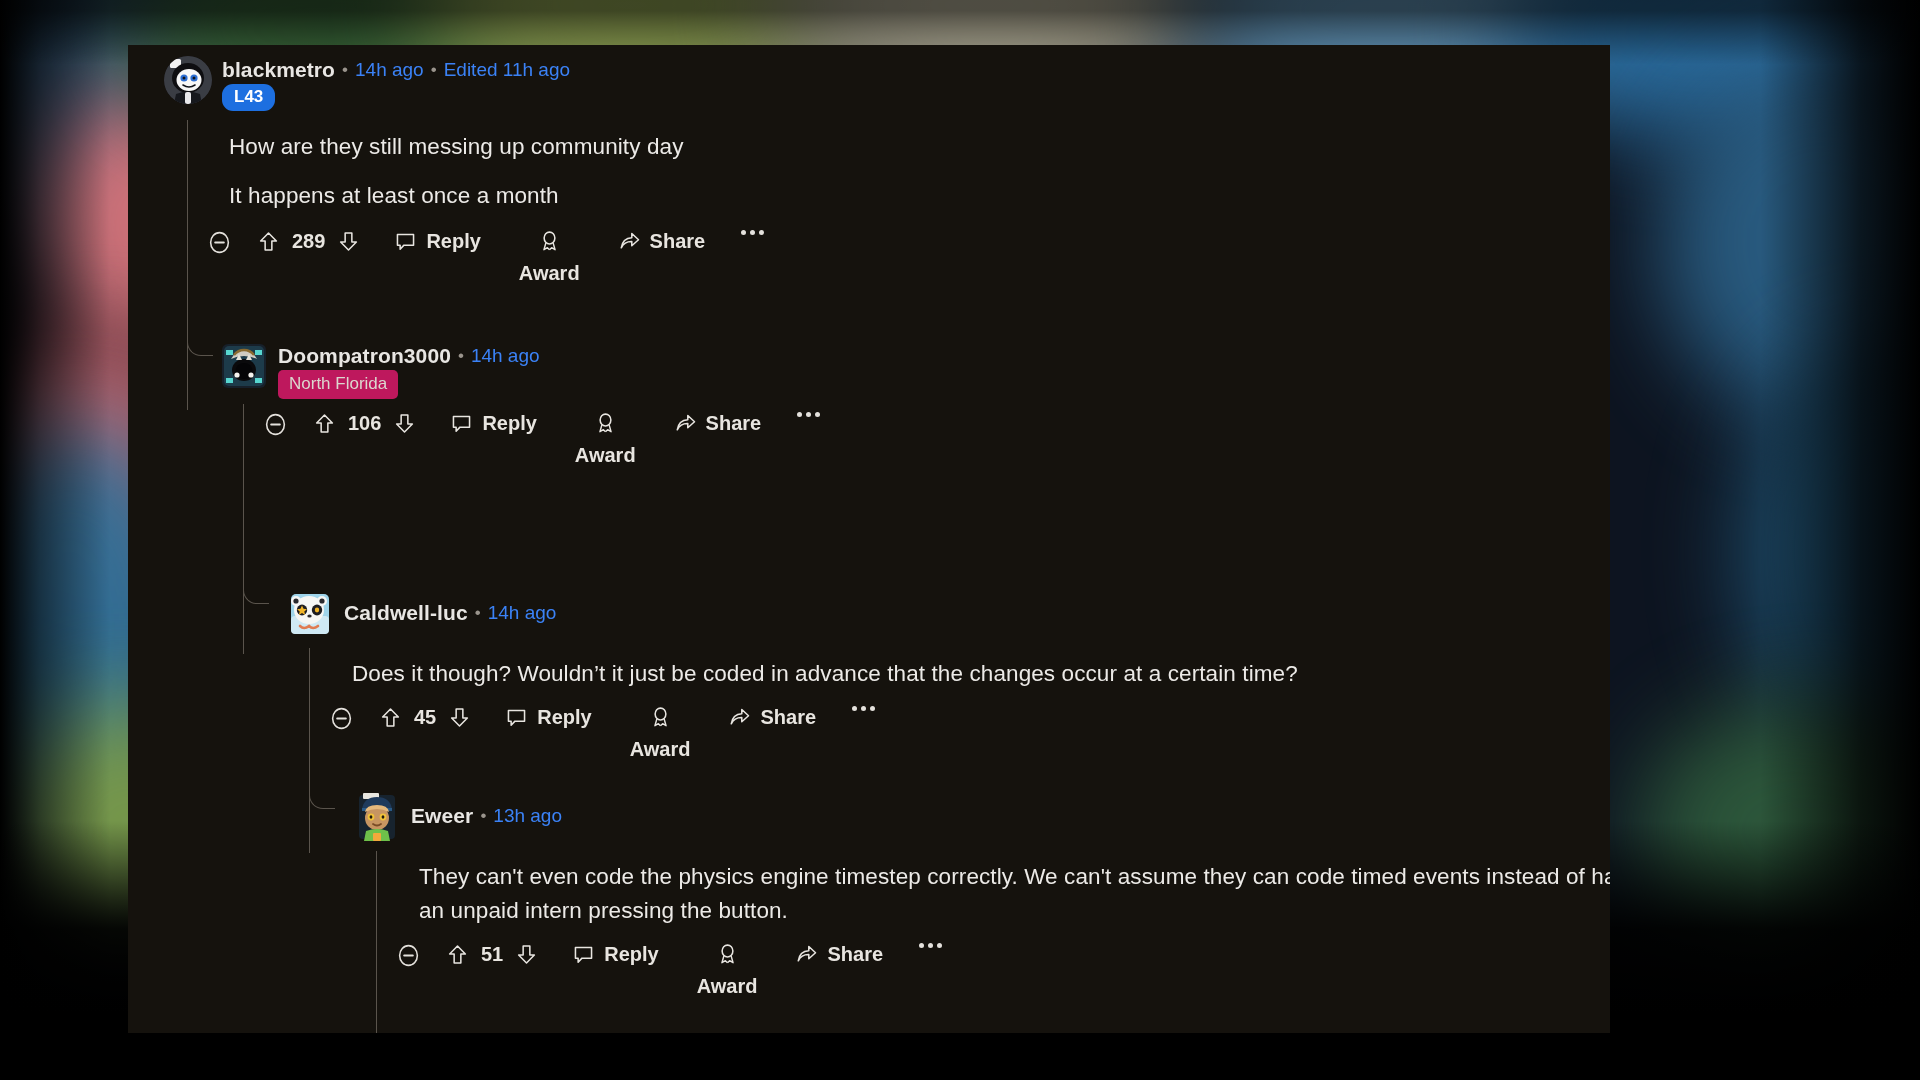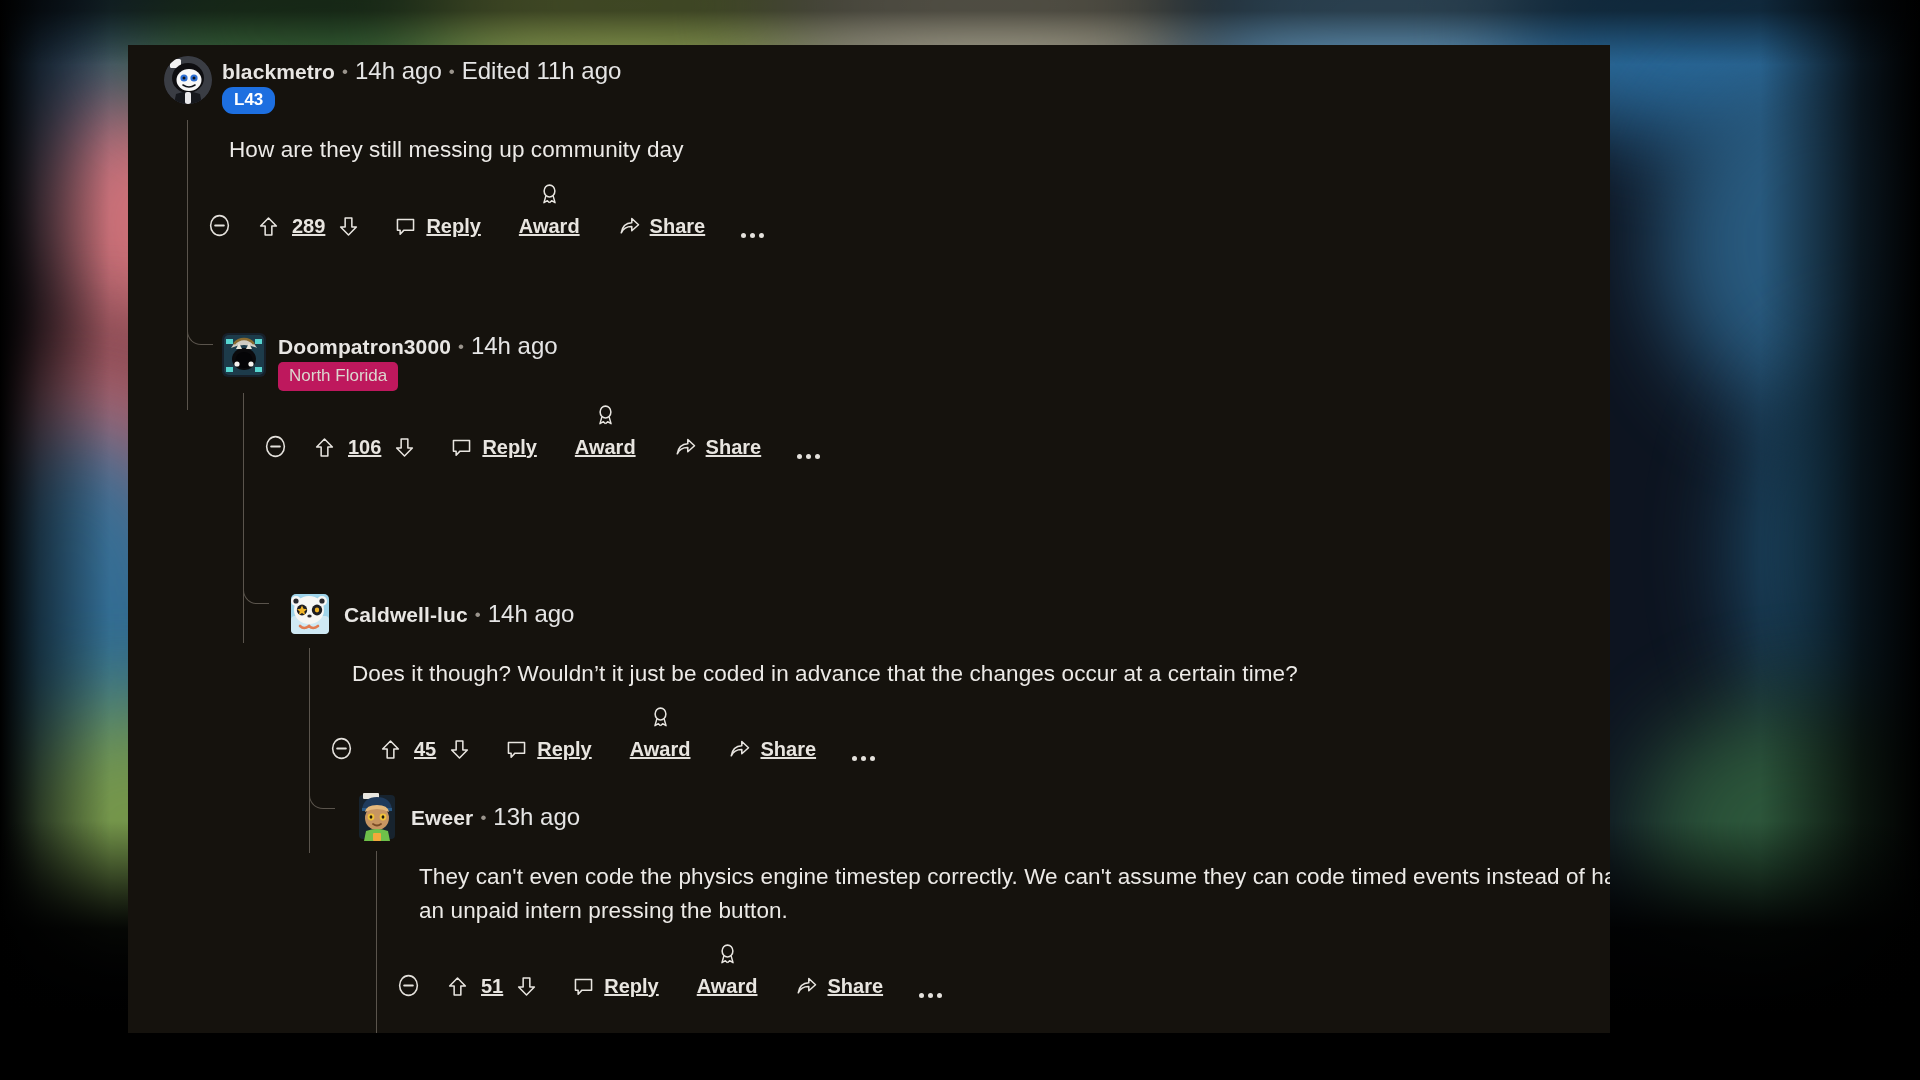--- a/index.html
+++ b/index.html
@@ -103,21 +103,21 @@
     gap: 7px;
     line-height: 1;
   }
   .uname {
     font-size: 21px;
     font-weight: bold;
     color: #e8e6e3;
     letter-spacing: 0.1px;
   }
   .dot { color: #9a948c; font-size: 17px; }
-  .ts  { color: #e5e5e5; font-size: 24px; }
+  .ts  { color: #3b82f6; font-size: 19px; }
 
   .badge-l {
     display: inline-block;
     background: #1d6fe0;
     color: #ffffff;
     font-size: 17px;
     font-weight: bold;
     padding: 3px 12px 4px;
     border-radius: 11px;
     line-height: 1.15;
@@ -137,25 +137,24 @@
     font-size: 22.5px;
     line-height: 1.5;
     letter-spacing: 0.1px;
   }
   .cbody p { margin-bottom: 16px; }
   .cbody p:last-child { margin-bottom: 0; }
 
   
   .actions {
     display: flex;
-    align-items: flex-end;
+    align-items: flex-start;
     gap: 0;
     color: #e4e1dc;
     margin-top: 10px;
-    text-decoration: underline;
   }
   .act {
     display: flex;
     align-items: center;
     gap: 9px;
     font-size: 20px;
     font-weight: bold;
     color: #e8e5e0;
   }
   .act.votes { gap: 12px; }
@@ -227,20 +226,21 @@
           <span class="ts">Edited 11h ago</span>
         </div>
         <div class="metarow">
           <span class="badge-l">L43</span>
         </div>
       </div>
     </div>
 
     <div class="cbody" style="margin-left:65px; margin-top:19px; width:1300px;">
       <p>How are they still messing up community day</p>
+      <p>It happens at least once a month</p>
     </div>
 
     <div class="actions" style="margin-left:43px; margin-top:17px;">
       <div class="act collapse">
         <svg width="25" height="25" viewBox="0 0 24 24">
             <ellipse cx="12" cy="12" rx="8.5" ry="9.5" fill="none" stroke="#e4e1dc" stroke-width="1.5"></ellipse>
             <line x1="7.8" y1="12" x2="16.2" y2="12" stroke="#e4e1dc" stroke-width="1.8" stroke-linecap="round"></line>
           </svg>
       </div>
       <div class="act votes">
@@ -279,21 +279,21 @@
       <div class="act more">
         <span class="dots">
             <i></i>
             <i></i>
             <i></i>
           </span>
       </div>
     </div>
   </div>
 
-  <div class="comment" style="position:absolute; left:92px; top:286px; width:1550px;">
+  <div class="comment" style="position:absolute; left:92px; top:297px; width:1550px;">
 
     <div class="threadcurve" style="left:-33px; top:-12px;"></div>
     <div class="threadline" style="left:23px; top:62px; height:250px;"></div>
 
     <div class="chead">
       <div class="avatar sq">
         <svg viewBox="0 0 48 48">
           <rect x="2" y="2" width="44" height="44" rx="6" fill="#17202a"></rect>
           <rect x="4" y="4" width="40" height="40" rx="5" fill="#1d3b4a"></rect>
           <path d="M6 8 h7 v5 h-7 z" fill="#57d6d0"></path>

